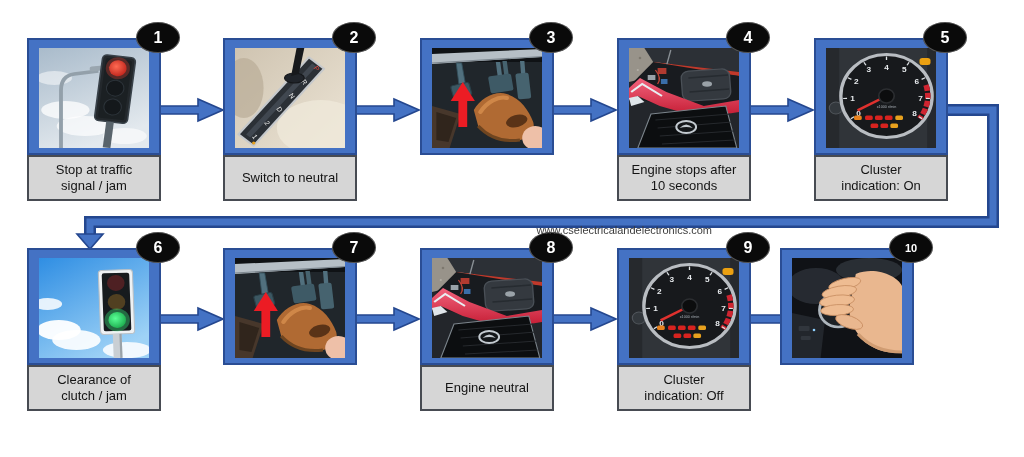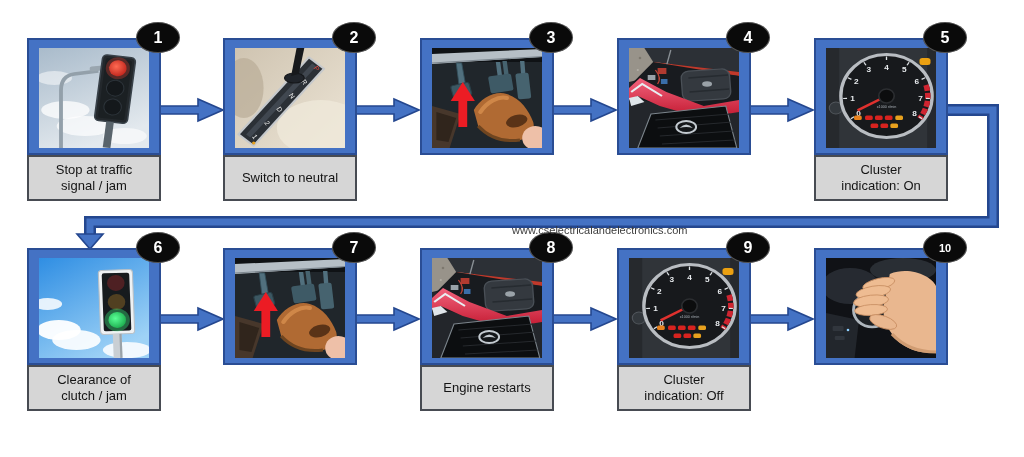--- a/index.html
+++ b/index.html
@@ -12,21 +12,21 @@
   .label{box-sizing:border-box;height:46px;background:#d6d6d6;border:2px solid #474b52;
          margin-top:0;display:flex;align-items:center;justify-content:center;text-align:center;
          font-size:13px;line-height:1.22;color:#141414;white-space:pre-line;padding:1px 3px;}
   .badge{position:absolute;top:-16px;right:-19px;width:44px;height:31px;background:#0a0a0a;
          border-radius:50%;color:#ffffff;display:flex;align-items:center;justify-content:center;
          font-size:16px;font-weight:bold;z-index:4;
          box-shadow:inset 0 0 0 1px rgba(255,255,255,0.30);}
   .badge.small{font-size:11px;}
   .harrow{position:absolute;width:64px;height:30px;z-index:1;}
   .connector{position:absolute;left:0;top:0;z-index:1;pointer-events:none;}
-  .watermark{position:absolute;left:512px;top:224px;width:200px;text-align:left;
+  .watermark{position:absolute;left:512px;top:224px;width:200px;text-align:right;
              font-size:11px;color:#3c3c3c;z-index:5;}
   .defs-holder{position:absolute;width:0;height:0;overflow:hidden;}
 </style>
 </head>
 <body>
 
 <svg class="defs-holder" aria-hidden="true">
   <defs>
     <linearGradient id="skyRed" x1="0" y1="0" x2="0.4" y2="1">
       <stop offset="0" stop-color="#a9bbcb"></stop>
@@ -266,20 +266,22 @@
 
   <div class="step" style="left:617px;top:38px;">
     <div class="badge">
         <span>4</span>
       </div>
     <div class="imgwrap">
       <svg class="pic" viewBox="0 0 100 100" preserveAspectRatio="none">
           <use href="#sym-engine"></use>
         </svg>
     </div>
+    <div class="label">Engine stops after
+10 seconds</div>
   </div>
 
   <div class="step" style="left:814px;top:38px;">
     <div class="badge">
         <span>5</span>
       </div>
     <div class="imgwrap">
       <svg class="pic" viewBox="0 0 100 100" preserveAspectRatio="none">
           <use href="#sym-cluster"></use>
         </svg>
@@ -314,37 +316,37 @@
 
   <div class="step" style="left:420px;top:248px;">
     <div class="badge">
         <span>8</span>
       </div>
     <div class="imgwrap">
       <svg class="pic" viewBox="0 0 100 100" preserveAspectRatio="none">
           <use href="#sym-engine"></use>
         </svg>
     </div>
-    <div class="label">Engine restarts</div>
+    <div class="label">Engine neutral</div>
   </div>
 
   <div class="step" style="left:617px;top:248px;">
     <div class="badge">
         <span>9</span>
       </div>
     <div class="imgwrap">
       <svg class="pic" viewBox="0 0 100 100" preserveAspectRatio="none">
           <use href="#sym-cluster"></use>
         </svg>
     </div>
     <div class="label">Cluster
 indication: Off</div>
   </div>
 
-  <div class="step" style="left:814px;top:248px;">
+  <div class="step" style="left:780px;top:248px;">
     <div class="badge small">
         <span>10</span>
       </div>
     <div class="imgwrap">
       <svg class="pic" viewBox="0 0 100 100" preserveAspectRatio="none">
           <use href="#sym-hand-knob"></use>
         </svg>
     </div>
   </div>
 

